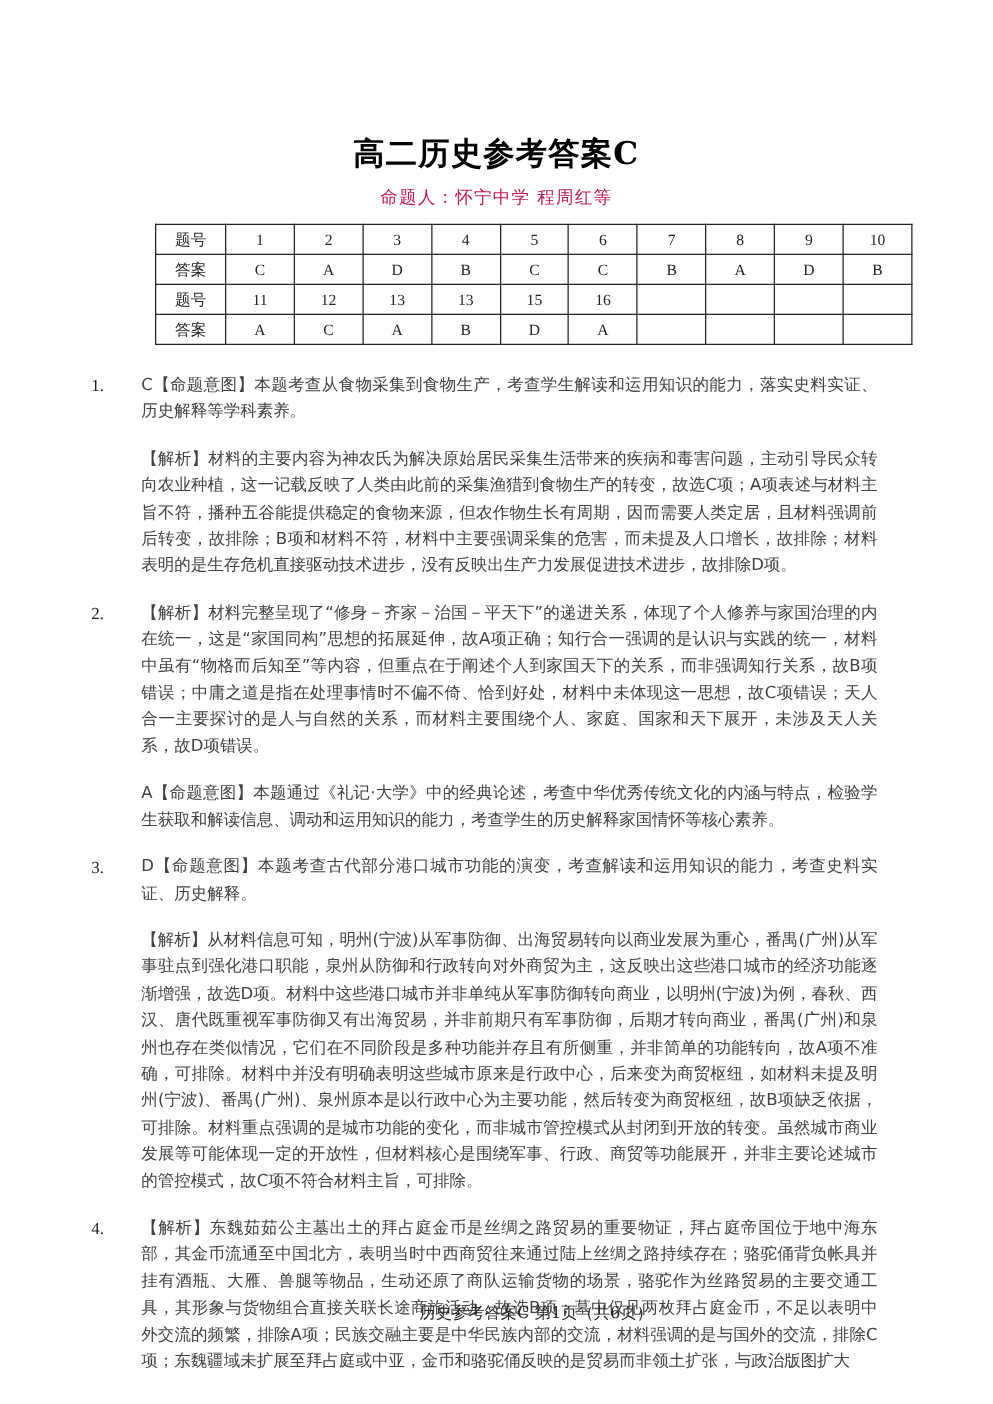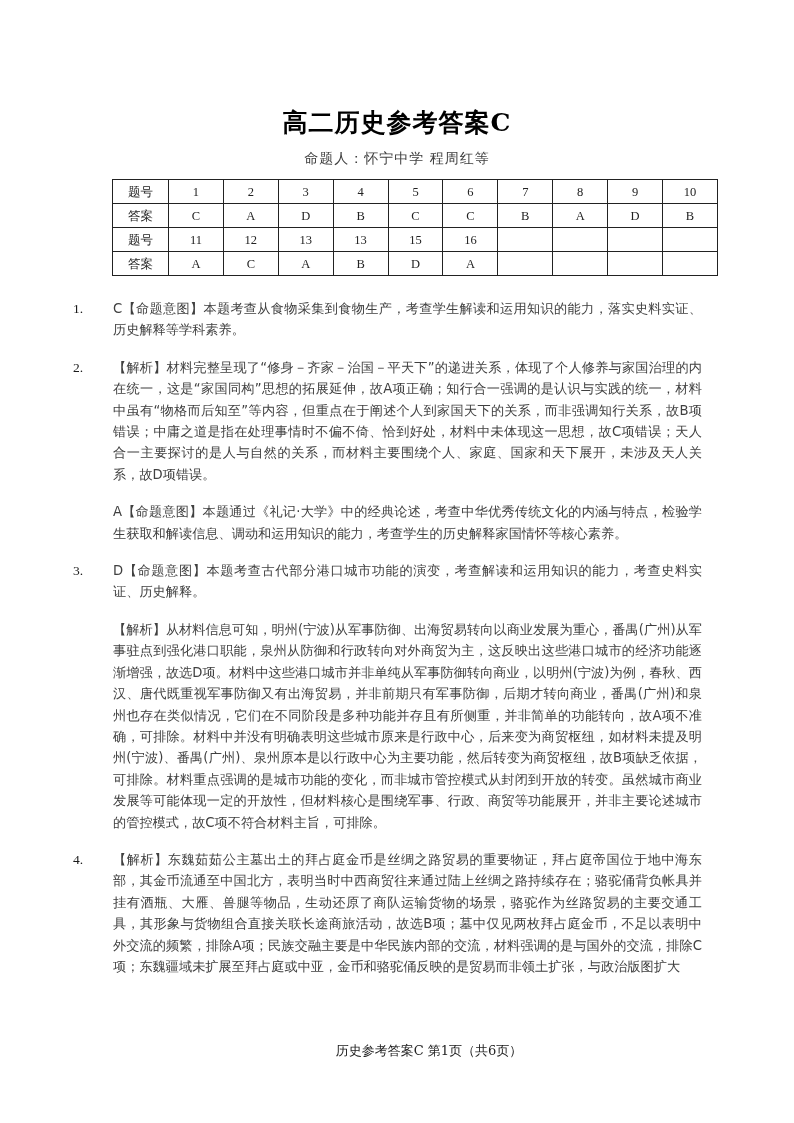--- a/index.html
+++ b/index.html
@@ -2,23 +2,23 @@
 <html><head>
 <meta charset="utf-8">
 <style>
   html, body { margin: 0; padding: 0; background: #ffffff; }
   body { width: 794px; height: 1123px; position: relative; overflow: hidden; color: #1a1a1a;
          font-family: "DejaVu Serif", "Liberation Serif", serif; }
   .title { position: absolute; top: 106px; left: 0; width: 794px; text-align: center;
            font-size: 25px; font-weight: bold; letter-spacing: 1px; line-height: 34px;
            font-family: "DejaVu Serif", serif; color: #000; }
   .author { position: absolute; top: 147px; left: 0; width: 794px; text-align: center;
-            font-size: 14px; line-height: 22px; letter-spacing: 1px; color: #404040;
+            font-size: 14px; line-height: 22px; letter-spacing: 1px; color: #be185d;
             font-family: "DejaVu Sans", sans-serif; }
-  table.answers { position: absolute; top: 179px; left: 112px; width: 606px;
+  table.answers { position: absolute; top: 179px; left: 124px; width: 606px;
                   border-collapse: collapse; table-layout: fixed; }
   table.answers td { border: 1px solid #222; height: 23px; padding: 0; text-align: center;
                      font-size: 12.5px; line-height: 22px; color: #222;
                      font-family: "Liberation Serif", serif; }
   table.answers td.head { width: 55px; font-family: "DejaVu Sans", sans-serif; font-size: 12.5px; }
   .items { position: absolute; top: 282px; left: 73px; width: 645px; }
   .item { position: relative; padding-left: 24px; }
   .item-num { position: absolute; left: 0; top: 0; font-size: 13.5px; line-height: 21.4px;
               font-family: "Liberation Serif", serif; }
   .para { font-size: 13.2px; line-height: 21.4px; text-align: justify; margin: 16px;
@@ -87,20 +87,21 @@
       <td></td>
       <td></td>
     </tr>
   </tbody>
 </table>
 
 <div class="items">
   <div class="item">
     <span class="item-num">1.</span>
     <p class="para"><span>C</span><span class="lab">【命题意图】</span><span>本题考查从食物采集到食物生产，考查学生解读和运用知识的能力，落实史料实证、历史解释等学科素养。</span></p>
+    <p class="para"><span class="lab">【解析】</span><span>材料的主要内容为神农氏为解决原始居民采集生活带来的疾病和毒害问题，主动引导民众转向农业种植，这一记载反映了人类由此前的采集渔猎到食物生产的转变，故选C项；A项表述与材料主旨不符，播种五谷能提供稳定的食物来源，但农作物生长有周期，因而需要人类定居，且材料强调前后转变，故排除；B项和材料不符，材料中主要强调采集的危害，而未提及人口增长，故排除；材料表明的是生存危机直接驱动技术进步，没有反映出生产力发展促进技术进步，故排除D项。</span></p>
   </div>
   <div class="item">
     <span class="item-num">2.</span>
     <p class="para"><span class="lab">【解析】</span><span>材料完整呈现了“修身－齐家－治国－平天下”的递进关系，体现了个人修养与家国治理的内在统一，这是“家国同构”思想的拓展延伸，故A项正确；知行合一强调的是认识与实践的统一，材料中虽有“物格而后知至”等内容，但重点在于阐述个人到家国天下的关系，而非强调知行关系，故B项错误；中庸之道是指在处理事情时不偏不倚、恰到好处，材料中未体现这一思想，故C项错误；天人合一主要探讨的是人与自然的关系，而材料主要围绕个人、家庭、国家和天下展开，未涉及天人关系，故D项错误。</span></p>
     <p class="para"><span>A</span><span class="lab">【命题意图】</span><span>本题通过《礼记·大学》中的经典论述，考查中华优秀传统文化的内涵与特点，检验学生获取和解读信息、调动和运用知识的能力，考查学生的历史解释家国情怀等核心素养。</span></p>
   </div>
   <div class="item">
     <span class="item-num">3.</span>
     <p class="para"><span>D</span><span class="lab">【命题意图】</span><span>本题考查古代部分港口城市功能的演变，考查解读和运用知识的能力，考查史料实证、历史解释。</span></p>
     <p class="para"><span class="lab">【解析】</span><span>从材料信息可知，明州(宁波)从军事防御、出海贸易转向以商业发展为重心，番禺(广州)从军事驻点到强化港口职能，泉州从防御和行政转向对外商贸为主，这反映出这些港口城市的经济功能逐渐增强，故选D项。材料中这些港口城市并非单纯从军事防御转向商业，以明州(宁波)为例，春秋、西汉、唐代既重视军事防御又有出海贸易，并非前期只有军事防御，后期才转向商业，番禺(广州)和泉州也存在类似情况，它们在不同阶段是多种功能并存且有所侧重，并非简单的功能转向，故A项不准确，可排除。材料中并没有明确表明这些城市原来是行政中心，后来变为商贸枢纽，如材料未提及明州(宁波)、番禺(广州)、泉州原本是以行政中心为主要功能，然后转变为商贸枢纽，故B项缺乏依据，可排除。材料重点强调的是城市功能的变化，而非城市管控模式从封闭到开放的转变。虽然城市商业发展等可能体现一定的开放性，但材料核心是围绕军事、行政、商贸等功能展开，并非主要论述城市的管控模式，故C项不符合材料主旨，可排除。</span></p>

